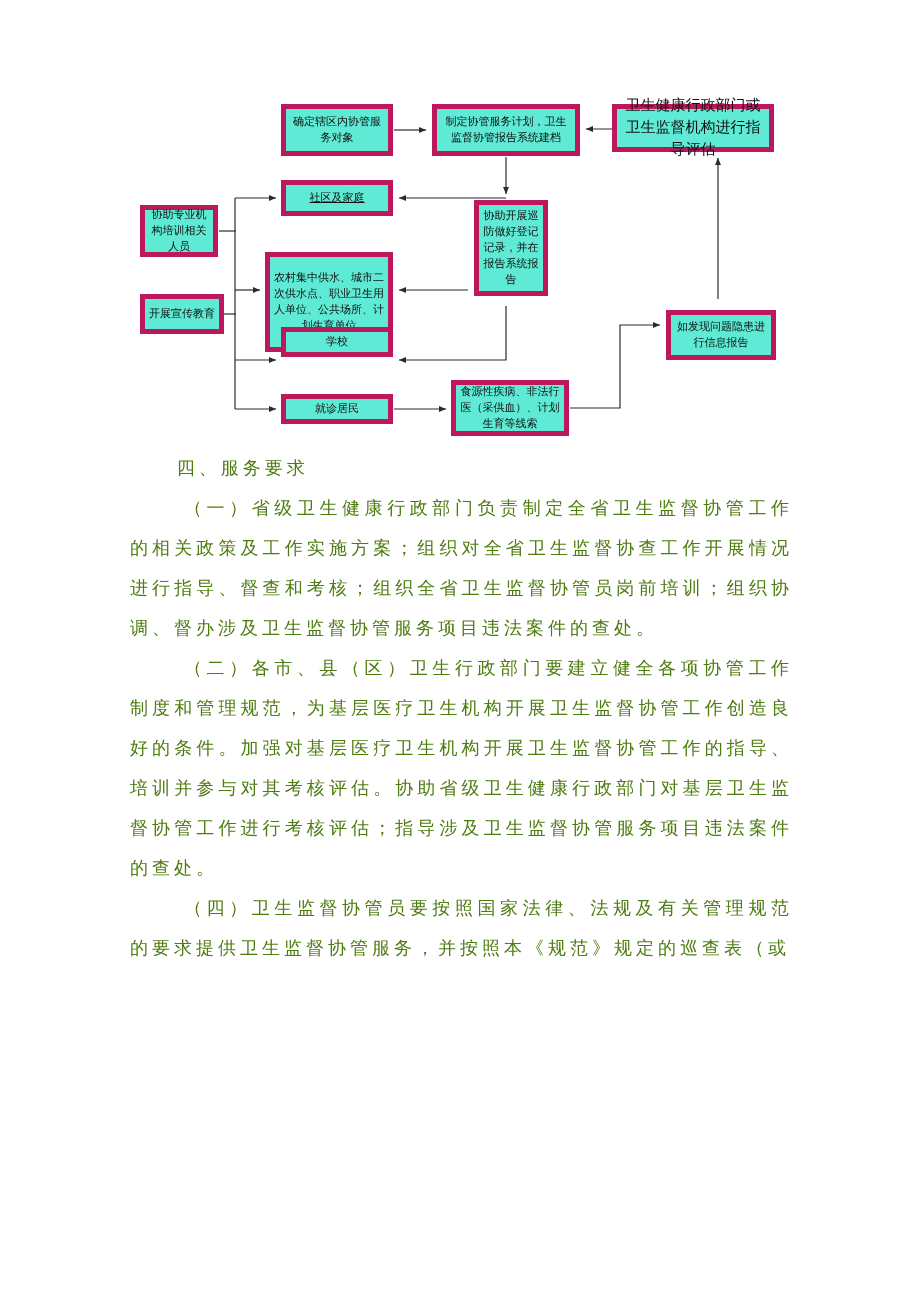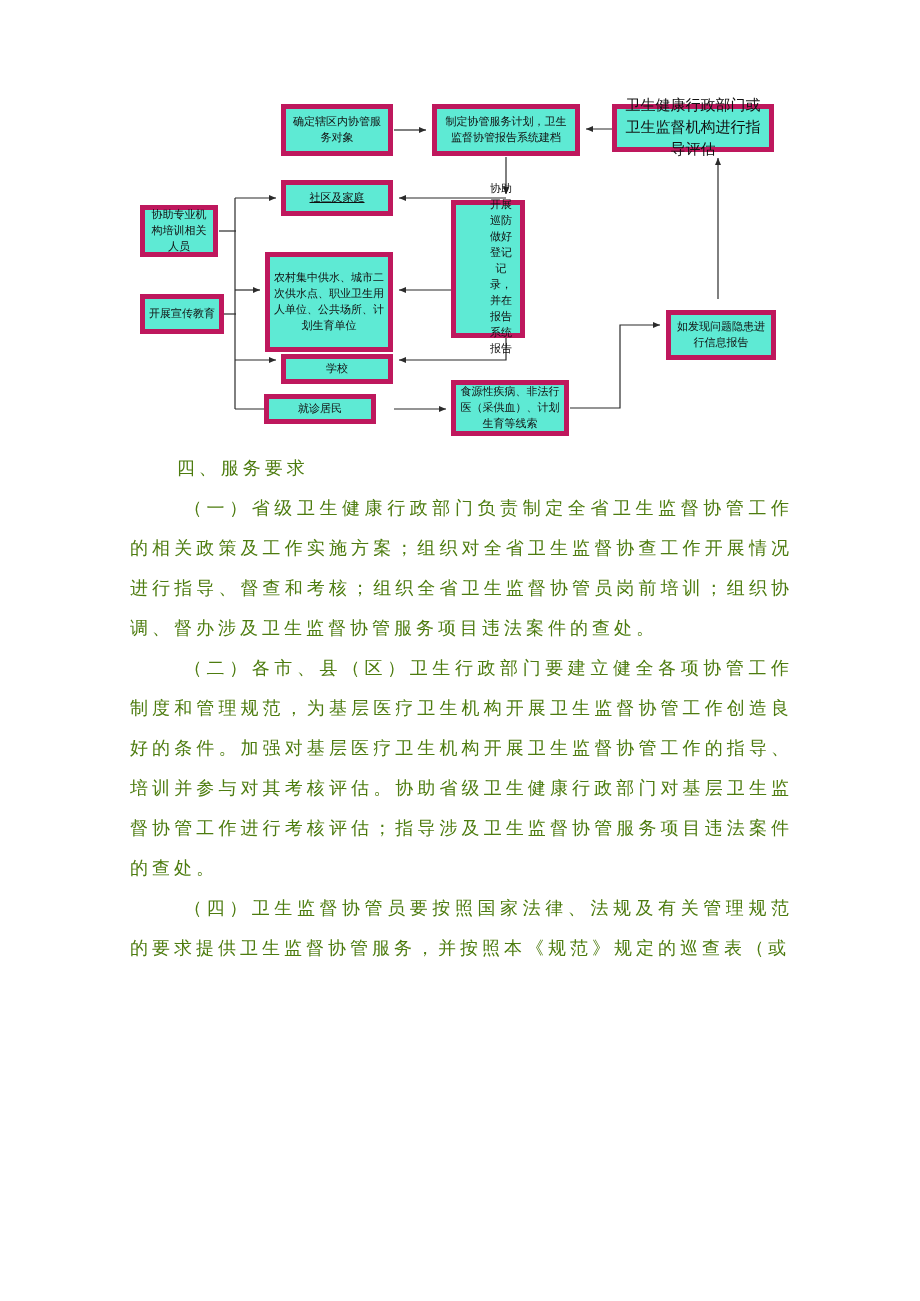--- a/index.html
+++ b/index.html
@@ -103,31 +103,31 @@
     </svg>
 
     <div class="fc-box" style="left:281px; top:104px; width:112px; height:52px;">确定辖区内协管服务对象</div>
 
     <div class="fc-box" style="left:432px; top:104px; width:148px; height:52px;">制定协管服务计划，卫生监督协管报告系统建档</div>
 
     <div class="fc-box" style="left:612px; top:104px; width:162px; height:48px; font-size:15px;">卫生健康行政部门或卫生监督机构进行指导评估</div>
 
     <div class="fc-box" style="left:281px; top:180px; width:112px; height:36px;text-decoration:underline;">社区及家庭</div>
 
-    <div class="fc-box" style="left:451px; top:200px; width:74px; height:138px;padding-left:30px;">协助开展巡防做好登记记录，并在报告系统报告</div>
+    <div class="fc-box" style="left:474px; top:200px; width:74px; height:96px;">协助开展巡防做好登记记录，并在报告系统报告</div>
 
     <div class="fc-box" style="left:140px; top:205px; width:78px; height:52px;">协助专业机构培训相关人员</div>
 
     <div class="fc-box" style="left:265px; top:252px; width:128px; height:100px;">农村集中供水、城市二次供水点、职业卫生用人单位、公共场所、计划生育单位</div>
 
     <div class="fc-box" style="left:140px; top:294px; width:84px; height:40px;">开展宣传教育</div>
 
-    <div class="fc-box" style="left:281px; top:354px; width:112px; height:30px;">学校</div>
+    <div class="fc-box" style="left:281px; top:327px; width:112px; height:30px;">学校</div>
 
-    <div class="fc-box" style="left:264px; top:394px; width:112px; height:30px;">就诊居民</div>
+    <div class="fc-box" style="left:281px; top:394px; width:112px; height:30px;">就诊居民</div>
 
     <div class="fc-box" style="left:451px; top:380px; width:118px; height:56px;">食源性疾病、非法行医（采供血）、计划生育等线索</div>
 
     <div class="fc-box" style="left:666px; top:310px; width:110px; height:50px;">如发现问题隐患进行信息报告</div>
 
   </div>
 
   <div class="doc">
     <p class="heading">四、服务要求</p>
     <p>（一）省级卫生健康行政部门负责制定全省卫生监督协管工作的相关政策及工作实施方案；组织对全省卫生监督协查工作开展情况进行指导、督查和考核；组织全省卫生监督协管员岗前培训；组织协调、督办涉及卫生监督协管服务项目违法案件的查处。</p>

